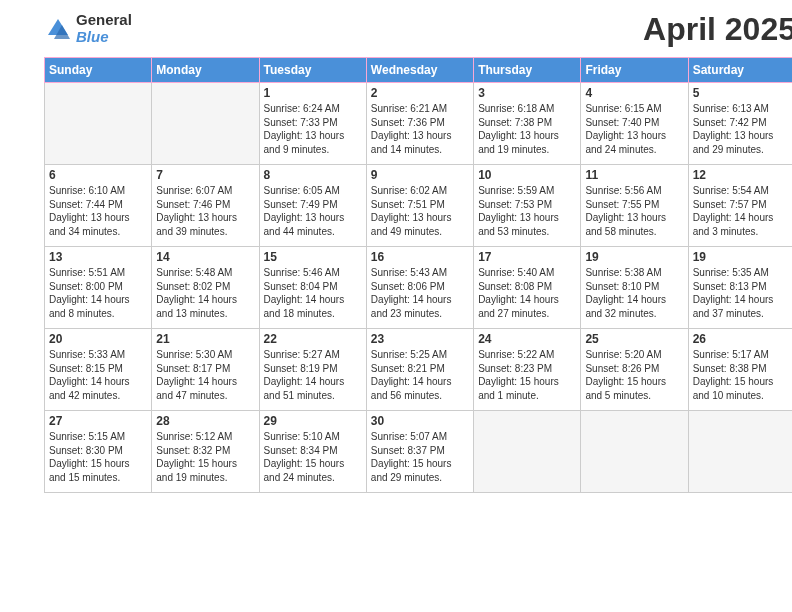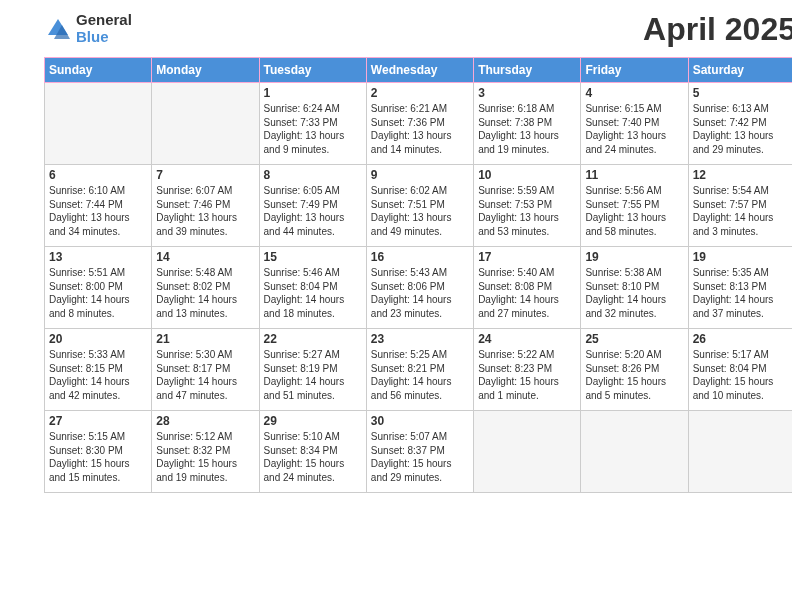--- a/index.html
+++ b/index.html
@@ -35,20 +35,21 @@
     }
     .logo-general {
       font-size: 15px;
       font-weight: bold;
       color: #333;
     }
     .logo-blue {
       font-size: 15px;
       font-weight: bold;
       color: #4a90d9;
+      font-style: italic;
     }
     .logo-icon {
       width: 28px;
       height: 28px;
     }
     .title-block {
       text-align: right;
     }
     .calendar-title {
       font-size: 32px;
@@ -287,21 +288,21 @@
           </td>
           <td>
             <span class="day-number">25</span>
             <div class="day-info">Sunrise: 5:20 AM
 Sunset: 8:26 PM
 Daylight: 15 hours and 5 minutes.</div>
           </td>
           <td>
             <span class="day-number">26</span>
             <div class="day-info">Sunrise: 5:17 AM
-Sunset: 8:04 PM
+Sunset: 8:38 PM
 Daylight: 15 hours and 10 minutes.</div>
           </td>
         </tr>
         <tr>
           <td>
             <span class="day-number">27</span>
             <div class="day-info">Sunrise: 5:15 AM
 Sunset: 8:30 PM
 Daylight: 15 hours and 15 minutes.</div>
           </td>

